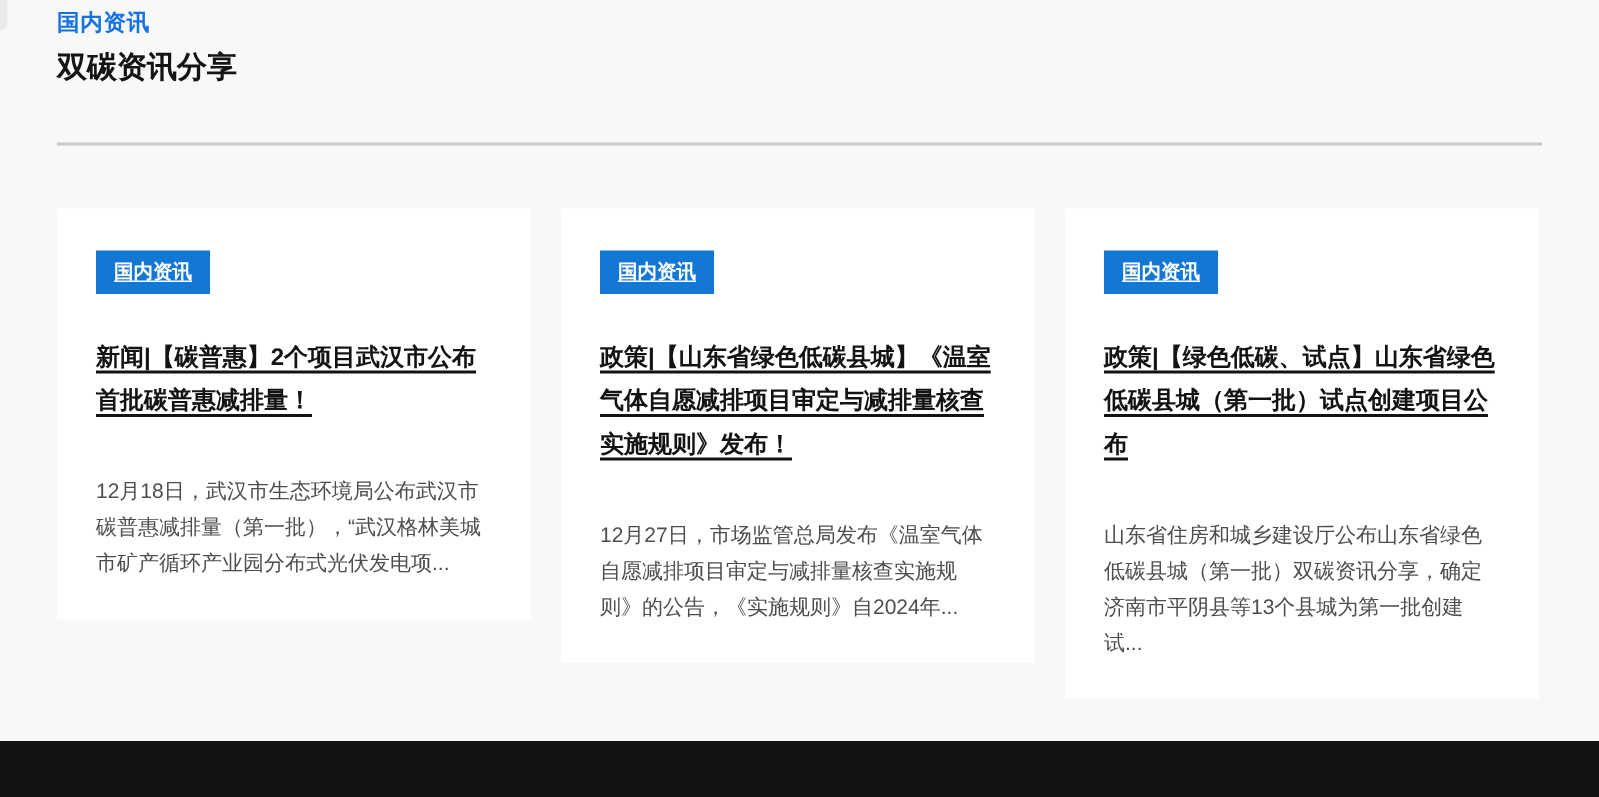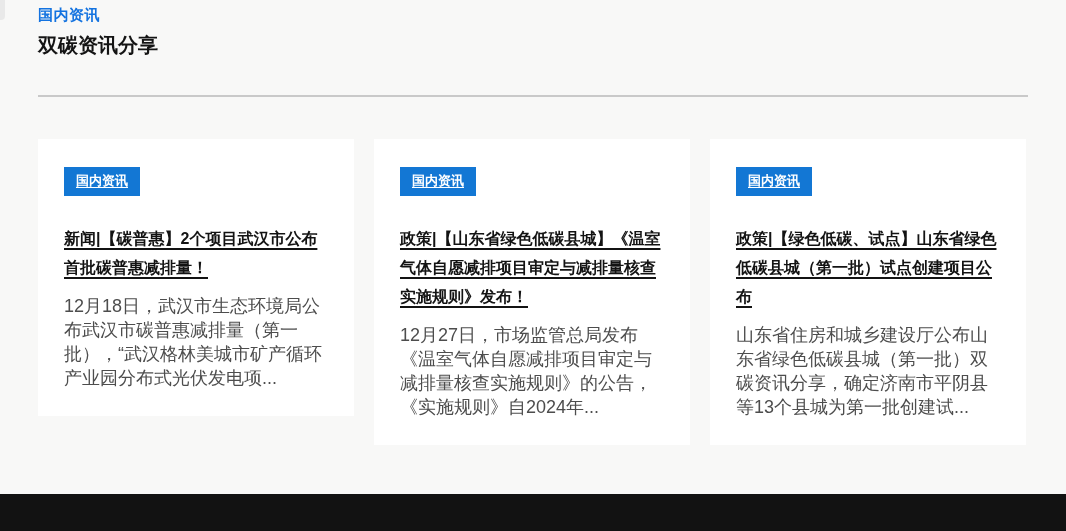--- a/index.html
+++ b/index.html
@@ -73,22 +73,22 @@
     font-weight: bold;
     color: #131313;
     text-decoration: underline;
     text-decoration-thickness: 2px;
     text-underline-offset: 4px;
     text-decoration-skip-ink: none;
     cursor: pointer;
     word-break: break-all;
   }
   .card-excerpt {
-    margin-top: 12px;
-    font-size: 18px;
+    margin-top: 33px;
+    font-size: 14px;
     line-height: 24px;
     color: #4d4d4d;
     word-break: break-all;
   }
   .footer-bar {
     position: absolute;
     left: 0;
     bottom: 0;
     width: 1066px;
     height: 37px;

